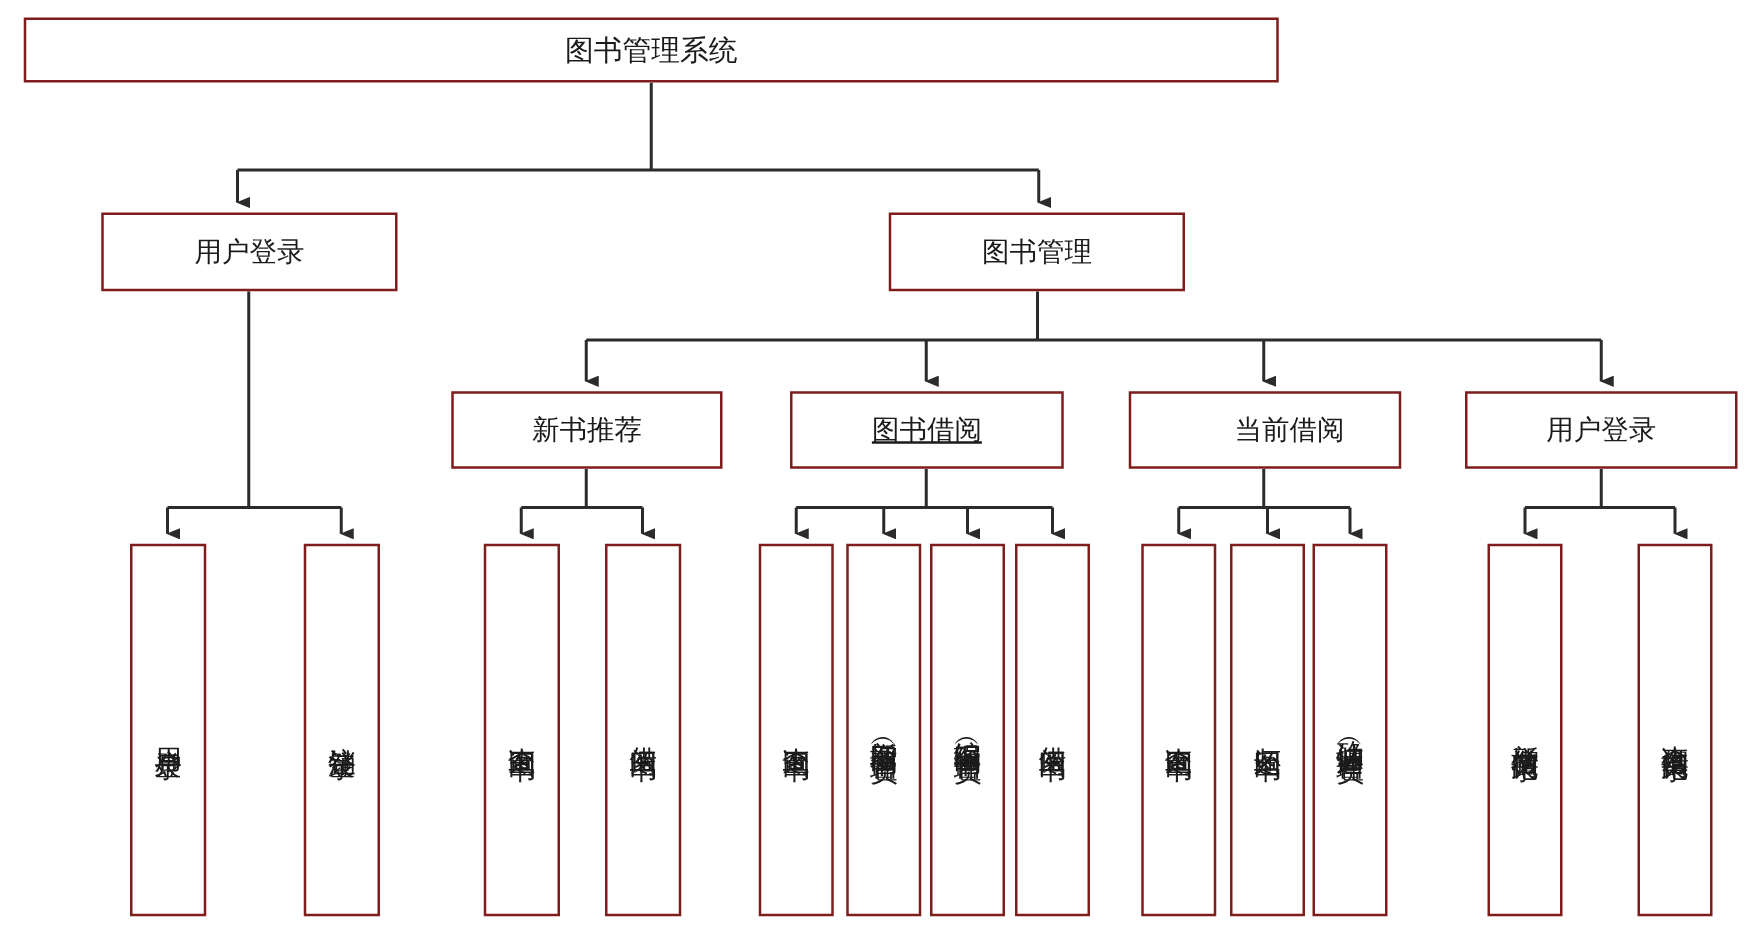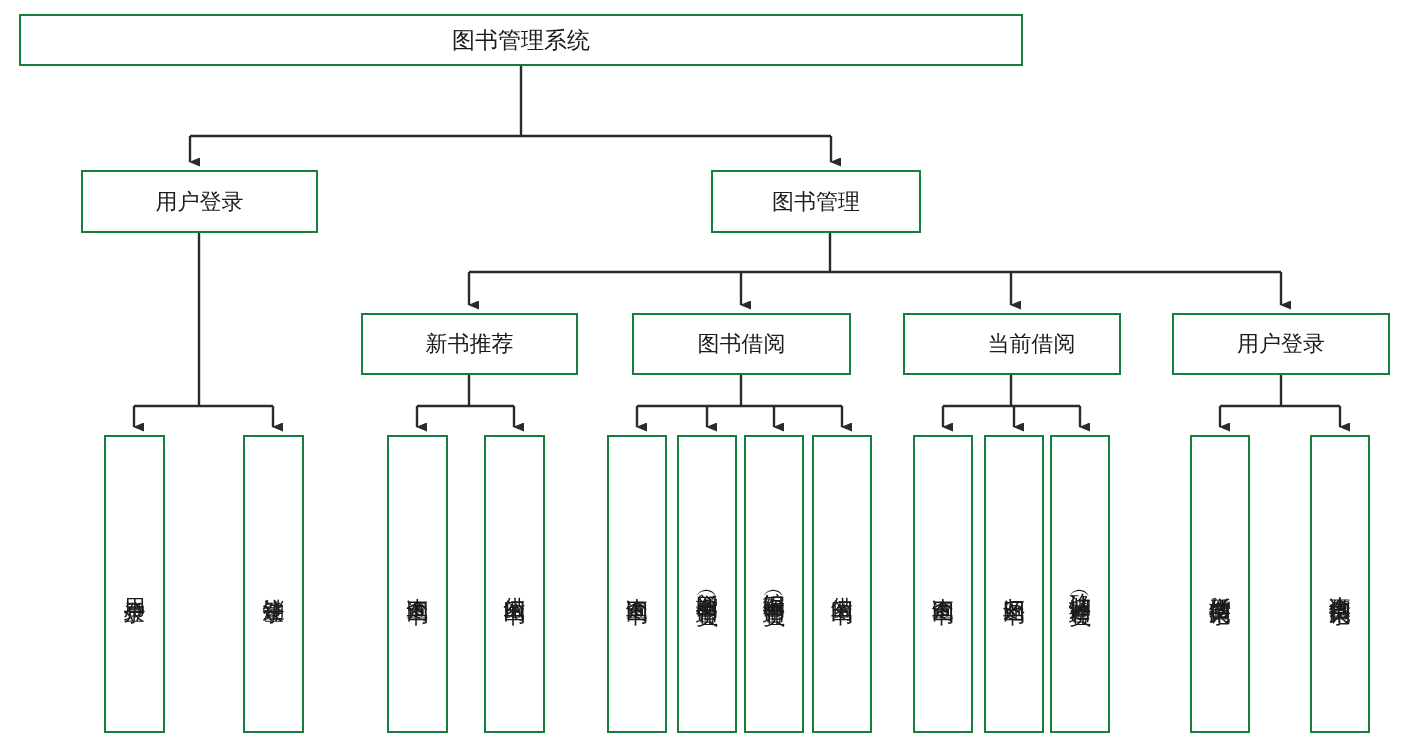--- a/index.html
+++ b/index.html
@@ -22,21 +22,21 @@
     left: 0;
     top: 0;
     width: 1405px;
     height: 747px;
     pointer-events: none;
   }
   .node {
     position: absolute;
     box-sizing: border-box;
     background: #ffffff;
-    border: 2px solid #15803d;
+    border: 2px solid #7f1d1d;
     display: flex;
     align-items: center;
     justify-content: center;
     color: #1b1b1b;
   }
   .node-label {
     line-height: 1.16;
     text-align: center;
     white-space: nowrap;
   }
@@ -120,28 +120,28 @@
     </g>
   </svg>
 
   <div class="node level-root" style="left:19px;top:14px;width:1004px;height:52px;">
     <span class="node-label">图书管理系统</span>
   </div>
 
   <div class="node level-2" style="left:81px;top:170px;width:237px;height:63px;">
     <span class="node-label">用户登录</span>
   </div>
-  <div class="node level-2" style="left:711px;top:170px;width:210px;height:63px;">
+  <div class="node level-2" style="left:711px;top:170px;width:237px;height:63px;">
     <span class="node-label">图书管理</span>
   </div>
 
   <div class="node level-3" style="left:361px;top:313px;width:217px;height:62px;">
     <span class="node-label">新书推荐</span>
   </div>
-  <div class="node level-3" style="left:632px;top:313px;width:219px;height:62px;">
+  <div class="node level-3" style="left:632px;top:313px;width:219px;height:62px;text-decoration:underline;">
     <span class="node-label">图书借阅</span>
   </div>
   <div class="node level-3" style="left:903px;top:313px;width:218px;height:62px;padding-left:39px;">
     <span class="node-label">当前借阅</span>
   </div>
   <div class="node level-3" style="left:1172px;top:313px;width:218px;height:62px;">
     <span class="node-label">用户登录</span>
   </div>
 
   <div class="node leaf" style="left:104px;top:435px;width:61px;height:298px;">

